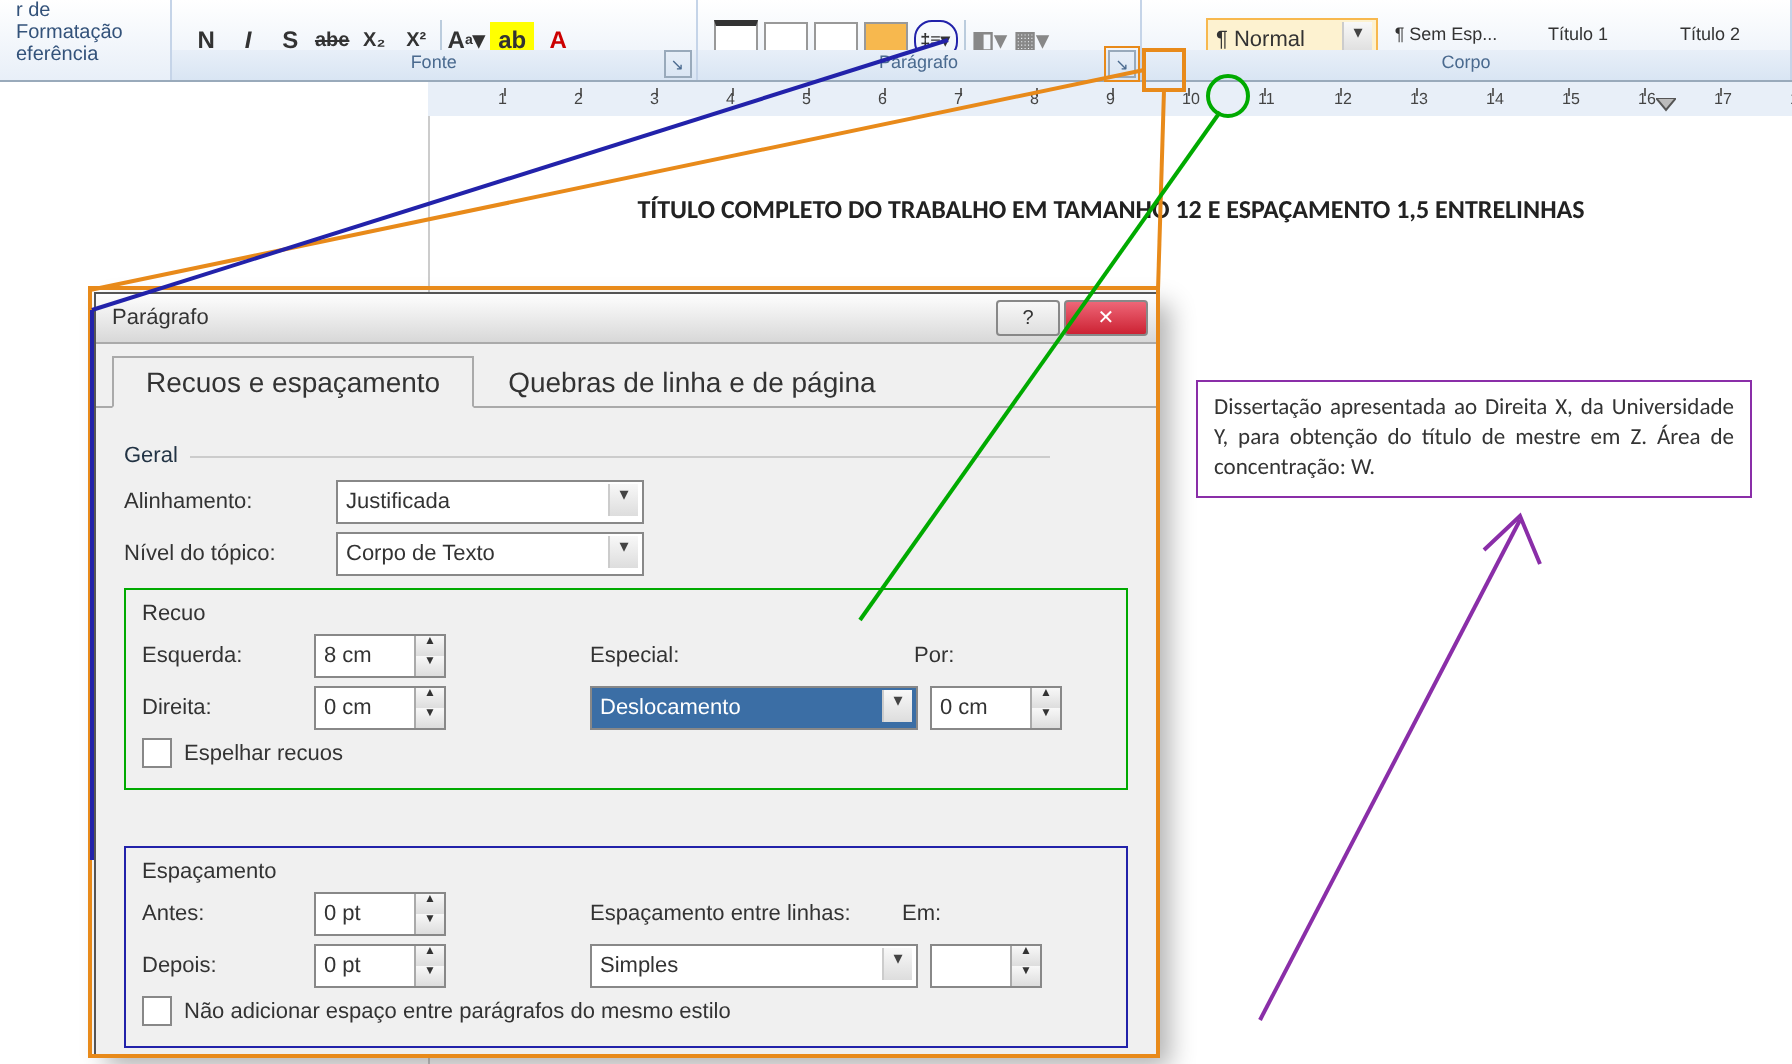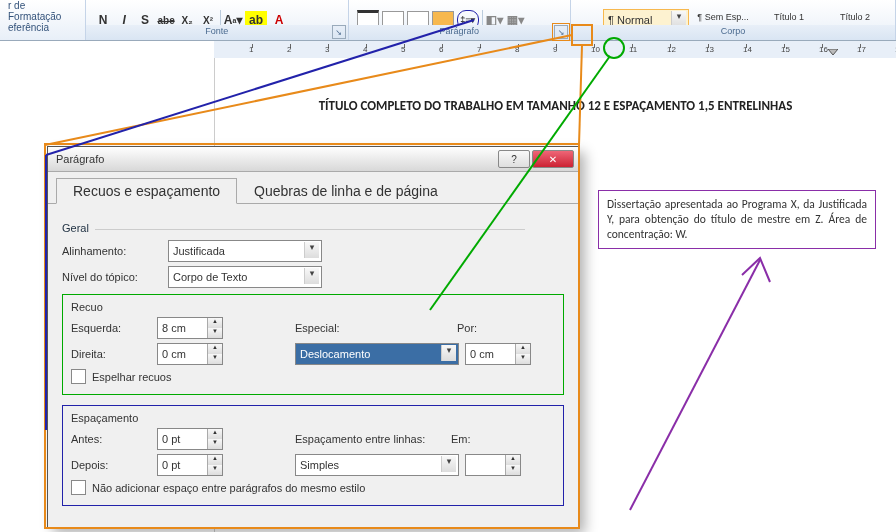--- a/index.html
+++ b/index.html
@@ -35,21 +35,21 @@
   .row{display:flex;align-items:center;margin:4px 0;gap:6px}
   .lbl{width:100px;font-size:11px}
   .sel{height:20px;border:1px solid #888;background:#fff;padding:0 18px 0 4px;font-size:11px;position:relative;display:flex;align-items:center;cursor:pointer}
   .sel::after{content:"▾";position:absolute;right:2px;top:1px;width:14px;height:16px;border-left:1px solid #ccc;text-align:center;font-size:9px;color:#444;background:linear-gradient(#f8f8f8,#ddd)}
   .spin{height:20px;border:1px solid #888;background:#fff;position:relative;width:60px;display:flex;align-items:center;padding-left:4px;font-size:11px}
   .spin-btns{position:absolute;right:0;top:0;width:14px;height:100%;border-left:1px solid #aaa;display:flex;flex-direction:column}
   .spin-btns div{flex:1;font-size:6px;text-align:center;background:linear-gradient(#f8f8f8,#ddd);cursor:pointer}
   .chk{width:13px;height:13px;border:1px solid #888;background:#fff;cursor:pointer}
   .sel.hi{background:#3b6ea5;color:#fff}
   .fs-recuo{border:1.5px solid #0a0;padding:6px 8px;margin-top:6px}
-  .fs-esp{border:1.5px solid #22a;padding:6px 8px;margin-top:10px}
+  .fs-esp{border:1.5px solid #22a;padding:6px 8px;margin-top:28px}
   
   svg.overlay{position:absolute;top:0;left:0;pointer-events:none}
 </style>
 </head>
 <body>
 
 <div class="ribbon">
   <div class="grp" style="width:76px;flex-direction:column;align-items:flex-start;gap:0;font-size:10px;color:#33527a;padding-top:0">
     <div>r de Formatação</div>
     <div>eferência</div>
@@ -131,21 +131,21 @@
     <div class="ruler-num" style="left: 643px;">17</div>
     <div class="ruler-num" style="left: 681px;">18</div>
     <div class="indent-marker"><svg width="10" height="10">
         <polygon points="0,0 10,0 5,6" fill="#bbb" stroke="#555"></polygon>
       </svg></div>
   </div>
 
 <div class="page">
   <div class="doc-title">TÍTULO COMPLETO DO TRABALHO EM TAMANHO 12 E ESPAÇAMENTO 1,5 ENTRELINHAS</div>
 </div>
-<div class="doc-body">Dissertação apresentada ao Programa X, da Justificada Y, para obtenção do título de mestre em Z. Área de concentração: W.</div>
+<div class="doc-body">Dissertação apresentada ao Direita X, da Universidade Y, para obtenção do título de mestre em Z. Área de concentração: W.</div>
 
 <div class="dlg">
   <div class="dlg-titlebar">
     <span>Parágrafo</span>
     <span class="sp"></span>
     <span class="tb-btn">?</span>
     <span class="tb-btn tb-close">✕</span>
   </div>
   <div class="tabs">
     <div class="tab active">Recuos e espaçamento</div>

